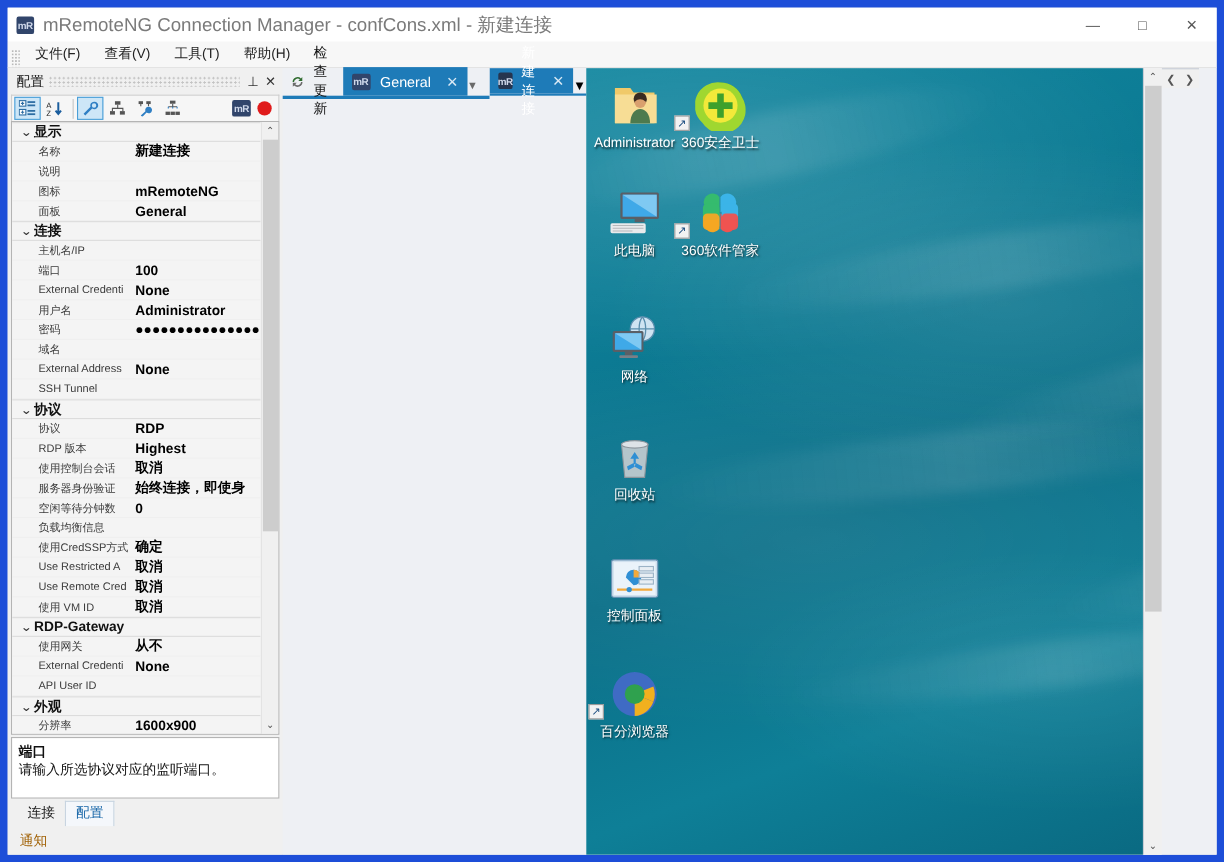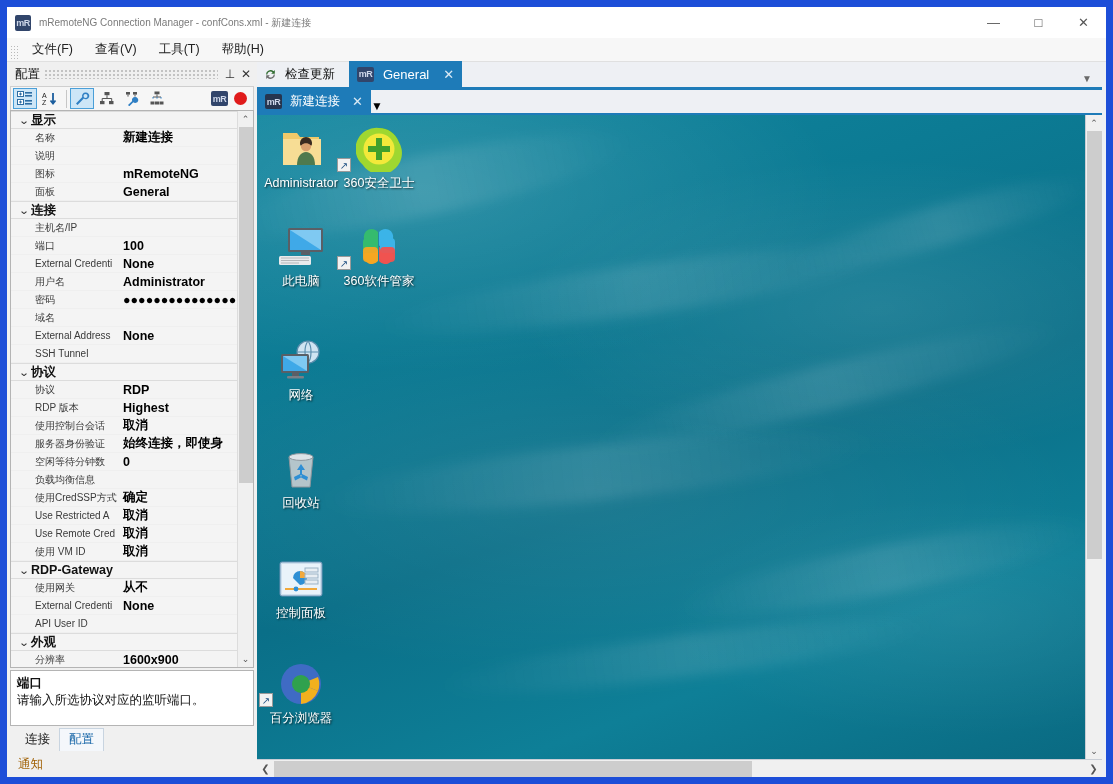--- a/index.html
+++ b/index.html
@@ -24,21 +24,21 @@
     display: flex; align-items: center;
     flex: 0 0 31px;
   }
   .title-icon {
     width: 16px; height: 16px; margin-left: 8px; margin-right: 8px;
     background: #31456b; border-radius: 2px;
     color: #cfd8ea; font-size: 9px; font-weight: bold;
     display: flex; align-items: center; justify-content: center;
     letter-spacing: -0.5px;
   }
-  .title-text { color: #7a7a7a; font-size: 10px; }
+  .title-text { color: #7a7a7a; font-size: 17px; }
   .win-buttons { margin-left: auto; display: flex; height: 31px; }
   .win-btn {
     width: 45px; height: 31px; display: flex;
     align-items: center; justify-content: center;
     color: #555; font-size: 13px;
   }
   
   .menubar {
     height: 24px; background: #f7f7f7; flex: 0 0 24px;
     display: flex; align-items: flex-end;
@@ -242,21 +242,21 @@
   .rdp-hscroll {
     height: 18px; flex: 0 0 18px; background: #f0f0f0;
     display: flex; align-items: center;
     border-top: 1px solid #c8cdd5;
   }
   .hs-arrow {
     width: 17px; text-align: center; color: #555; font-size: 10px;
   }
   .hs-track { flex: 1; height: 16px; position: relative; }
   .hs-thumb { position: absolute; top: 0; bottom: 0; background: #cdcdcd; }
-  .outer-pad { width: 100%; height: 100%; padding: 0 4px 0 0; display: flex; flex-direction: column;}
+  .outer-pad { width: 100%; height: 100%; padding: 0 16px 0 0; display: flex; flex-direction: row;}
 </style>
 </head>
 <body>
 
 <div class="app-window">
 
   <div class="titlebar">
     <div class="title-icon">mR</div>
     <div class="title-text">mRemoteNG Connection Manager - confCons.xml - 新建连接</div>
     <div class="win-buttons">

